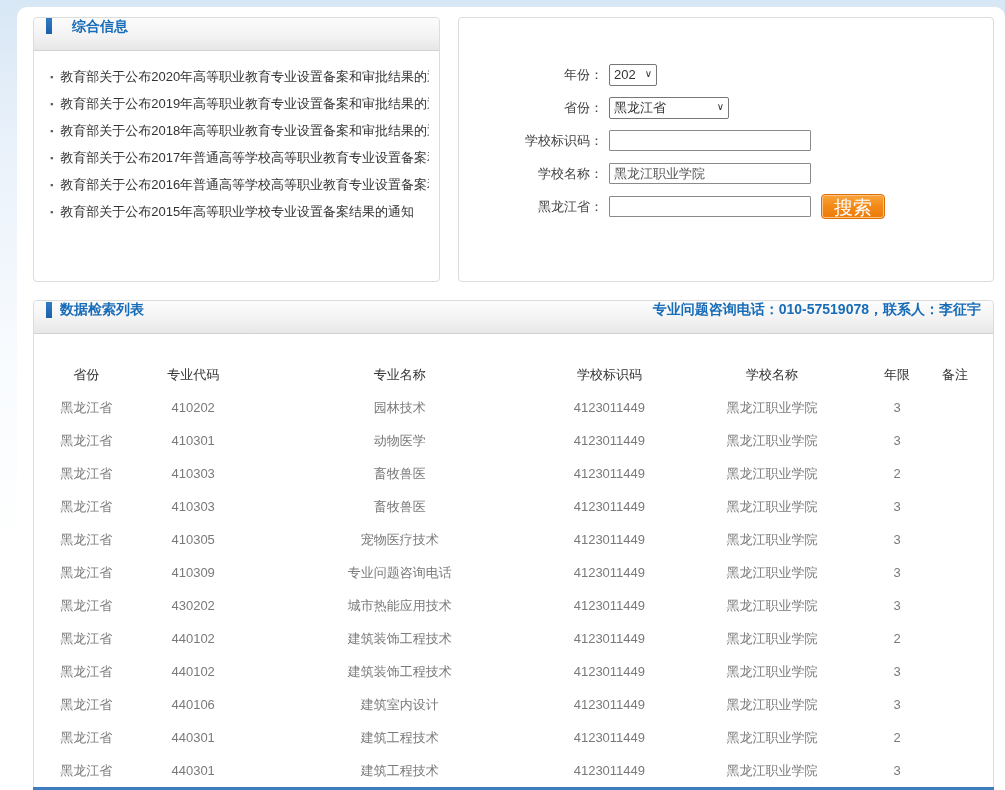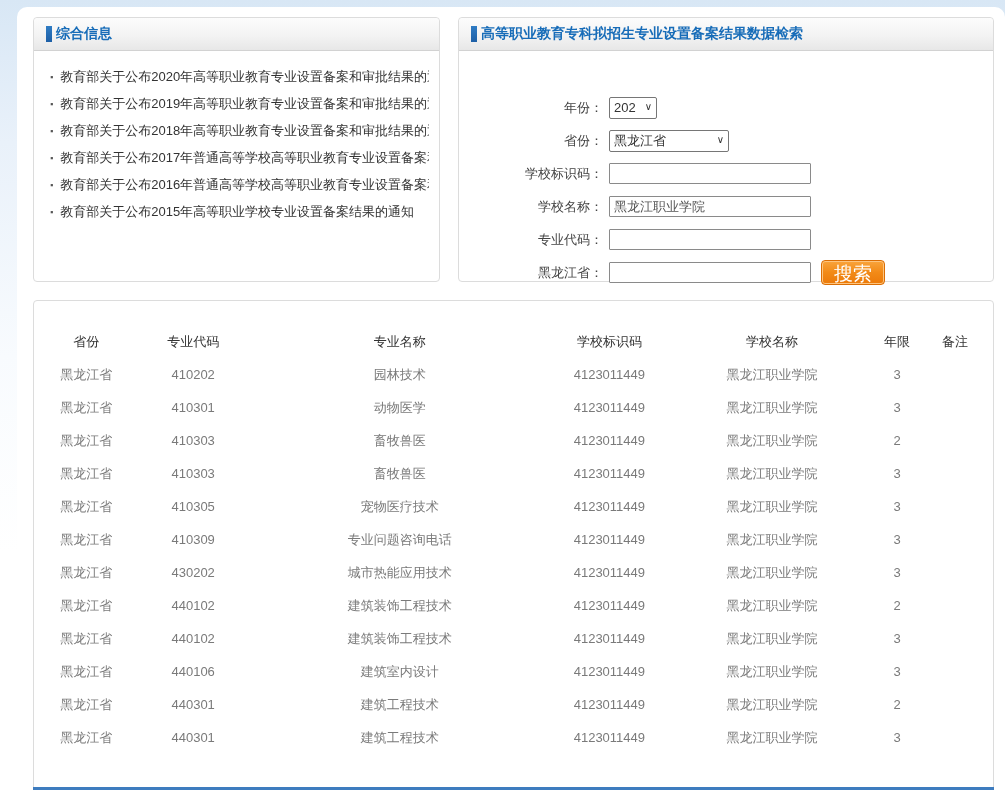--- a/index.html
+++ b/index.html
@@ -13,21 +13,21 @@
     position:absolute; left:17px; top:7px; right:0; bottom:0;
     background:#ffffff; border-radius:10px 10px 0 0;
     padding:10px 11px 0 16px;
   }
   .top-row { display:flex; gap:18px; }
   .panel { background:#fff; border:1px solid #dcdcdc; border-radius:4px; }
   .panel-info  { width:407px; height:265px; }
   .panel-search{ width:536px; height:265px; }
   .panel-results { margin-top:18px; height:520px; }
   .panel-header {
-    height:33px; display:flex; align-items:center; gap:4px;
+    height:33px; display:flex; align-items:flex-start; gap:20px;
     padding:0 12px; background:linear-gradient(180deg,#fcfcfc 0%,#f3f3f3 55%,#e7e7e7 100%);
     border-bottom:1px solid #d2d2d2; border-radius:4px 4px 0 0;
   }
   .blue-bar { width:6px; height:16px; background:linear-gradient(180deg,#2f7cc4,#1d5fa6); flex:0 0 auto; }
   .panel-title { font-size:14px; font-weight:bold; color:#176cb8; white-space:nowrap; }
   .results-header { justify-content:space-between; }
   .header-left { display:flex; align-items:center; gap:8px; }
   .contact-info { font-size:14px; font-weight:bold; color:#176cb8; white-space:nowrap; }
 
   
@@ -113,24 +113,20 @@
           </li>
 
           <li class="info-item">
             <span class="bullet">▪</span>
             <a class="info-link">教育部关于公布2015年高等职业学校专业设置备案结果的通知</a>
           </li>
         </ul>
     </section>
 
     <section class="panel panel-search">
-      <header class="panel-header">
-        <span class="blue-bar"></span>
-        <h2 class="panel-title">高等职业教育专科拟招生专业设置备案结果数据检索</h2>
-      </header>
       <form class="search-form">
         <div class="form-row">
           <label class="form-label">年份：</label>
           <span class="select-wrap select-year">
             <select>
               <option>2024</option>
             </select>
             <span class="chevron">∨</span>
           </span>
         </div>
@@ -145,33 +141,36 @@
         </div>
         <div class="form-row">
           <label class="form-label">学校标识码：</label>
           <input type="text" class="text-input" value="" style="">
         </div>
         <div class="form-row">
           <label class="form-label">学校名称：</label>
           <input type="text" class="text-input" value="黑龙江职业学院" style="">
         </div>
         <div class="form-row">
-          <label class="form-label">专业代码：</label>
-          <input type="text" class="text-input" value="" style="">
-        </div>
-        <div class="form-row">
           <label class="form-label">黑龙江省：</label>
           <input type="text" class="text-input" value="" style="">
           <button type="button" class="search-button">搜索</button>
         </div>
       </form>
     </section>
   </div>
 
   <section class="panel panel-results">
+    <header class="panel-header results-header">
+      <span class="header-left">
+        <span class="blue-bar"></span>
+        <h2 class="panel-title">数据检索列表</h2>
+      </span>
+      <span class="contact-info">专业问题咨询电话：010-57519078，联系人：李征宇</span>
+    </header>
 
     <table class="results-table">
       <colgroup>
         <col class="w1">
           <col class="w2">
           <col class="w3">
           <col class="w4">
           <col class="w5">
           <col class="w6">
           <col class="w7">

